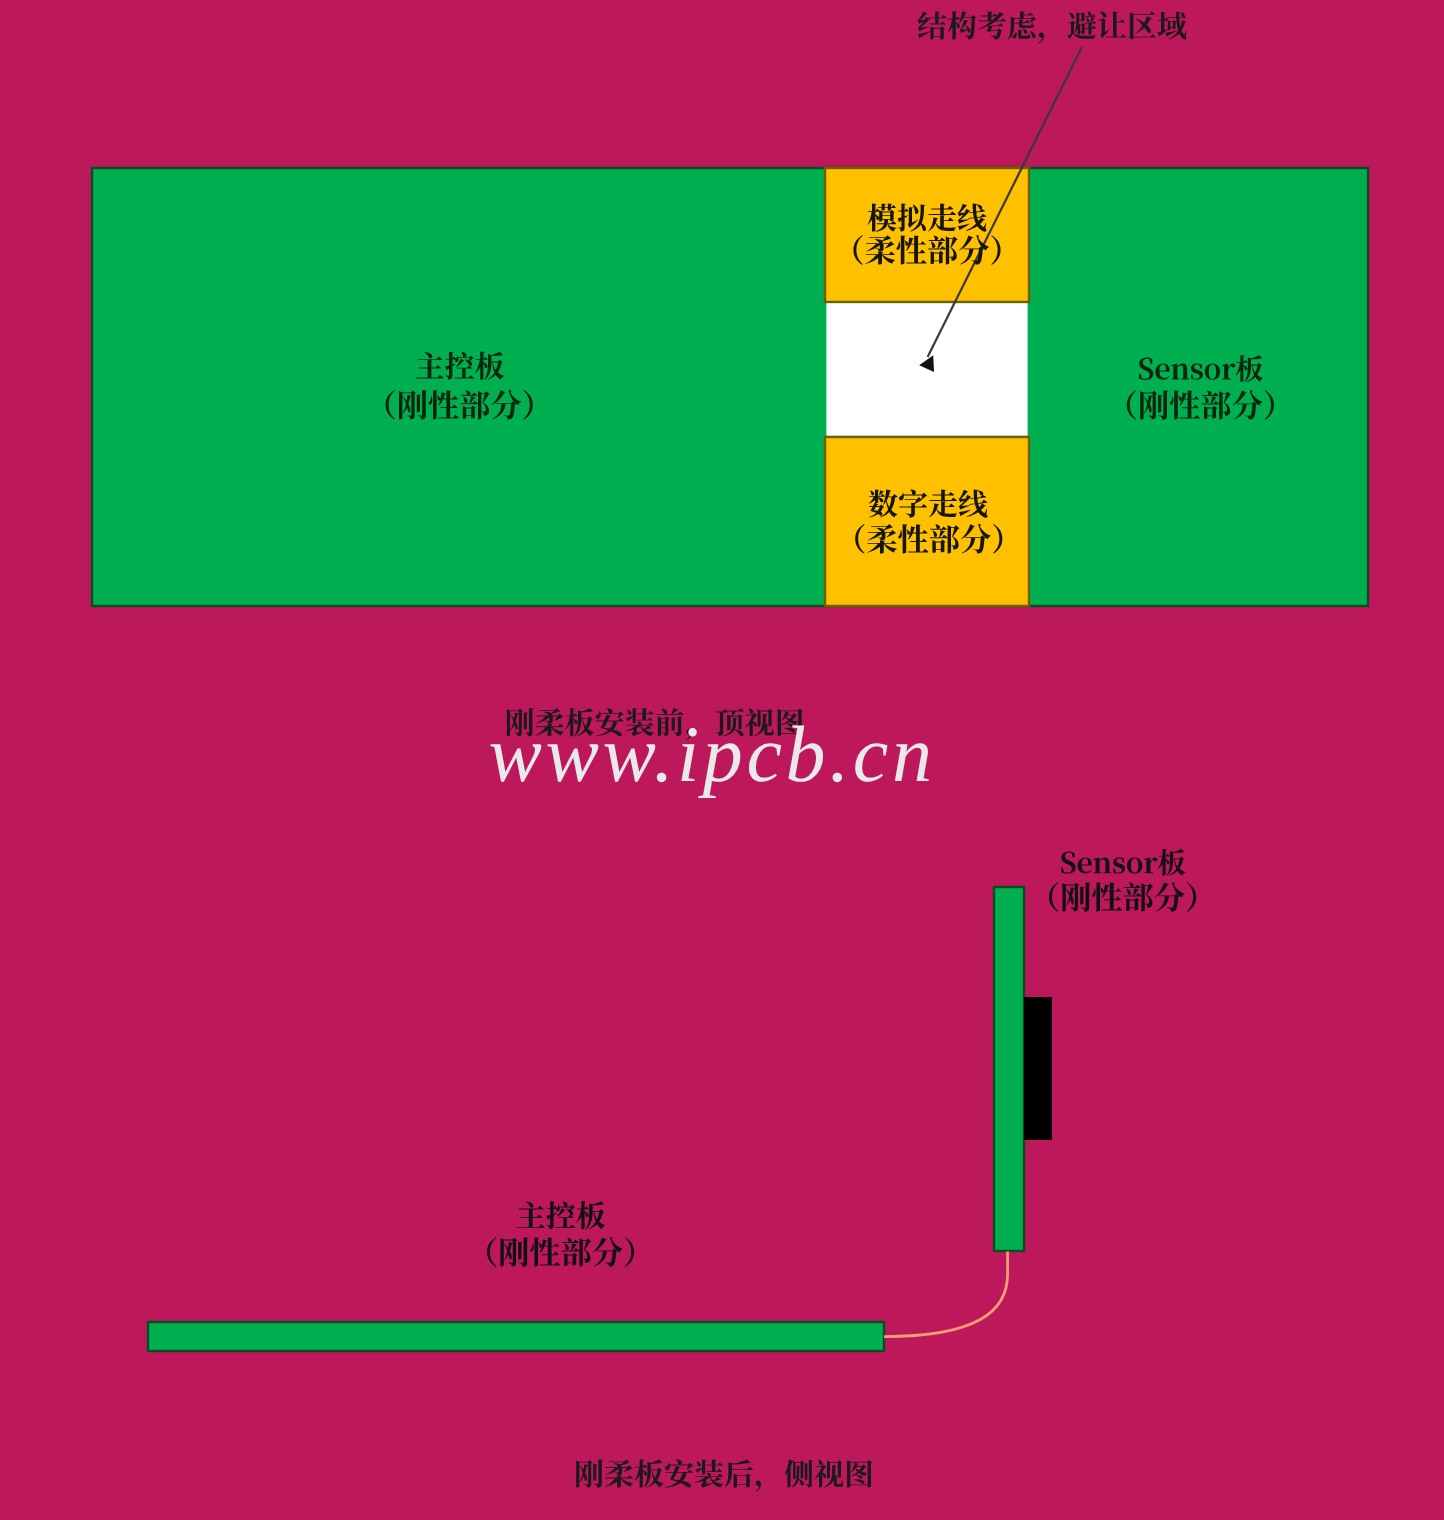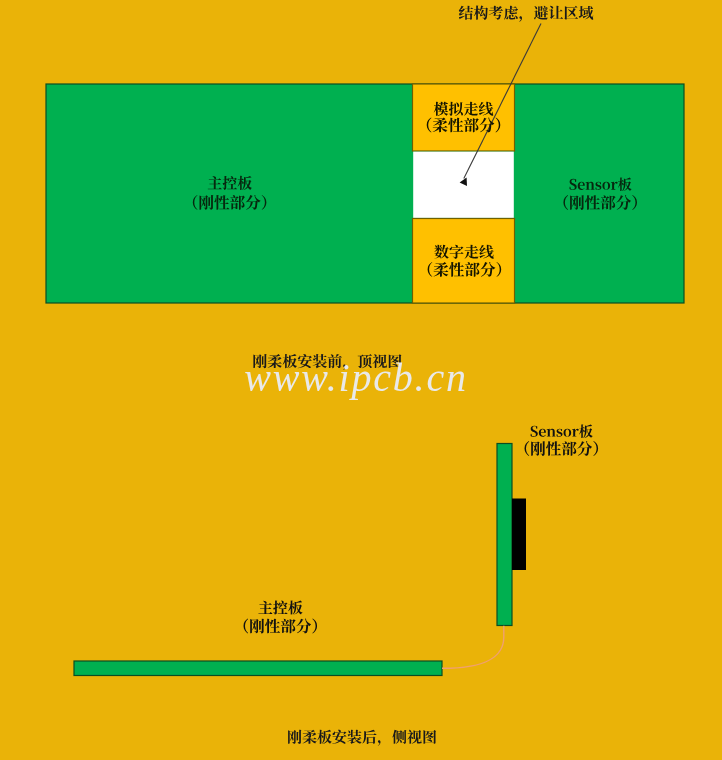--- a/index.html
+++ b/index.html
@@ -1,16 +1,16 @@
 <!DOCTYPE html>
 <html><head>
 <meta charset="utf-8">
 <style>
 html,body{margin:0;padding:0;background:#ffffff;}
-.page{position:relative;width:722px;height:760px;background:#eab308;overflow:hidden;
+.page{position:relative;width:722px;height:760px;background:#be185d;overflow:hidden;
 font-family:"Liberation Sans", sans-serif;}
 </style>
 </head>
 <body>
 <div class="page">
 <svg width="722" height="760" viewBox="0 0 722 760" xmlns="http://www.w3.org/2000/svg">
 
 <path d="M458.9 17.0 459.7 19.2C459.9 19.1 460.1 19.0 460.1 18.7C462.3 17.6 463.9 16.6 464.9 15.9L464.8 15.7C462.4 16.3 459.9 16.9 458.9 17.0ZM463.8 6.7 461.5 5.8C461.2 6.9 460.1 9.1 459.3 9.8C459.2 9.9 458.8 10.0 458.8 10.0L459.6 11.9C459.7 11.9 459.8 11.8 459.9 11.7C460.5 11.4 461.1 11.2 461.7 10.9C460.9 12.0 460.1 13.0 459.4 13.5C459.2 13.6 458.9 13.7 458.9 13.7L459.7 15.7C459.8 15.6 459.9 15.5 460.0 15.4C461.9 14.6 463.6 13.8 464.4 13.4L464.4 13.2C462.9 13.4 461.4 13.6 460.3 13.7C461.8 12.6 463.6 11.0 464.5 9.8C464.8 9.8 465.0 9.7 465.1 9.6L463.0 8.5C462.9 8.9 462.6 9.4 462.3 9.9L460.1 10.0C461.2 9.2 462.5 7.9 463.2 6.9C463.5 6.9 463.7 6.8 463.8 6.7ZM466.8 18.1V14.4H470.2V18.1ZM465.2 13.2V19.8H465.5C466.3 19.8 466.8 19.5 466.8 19.4V18.5H470.2V19.7H470.5C471.3 19.7 471.9 19.3 471.9 19.3V14.5C472.2 14.4 472.4 14.3 472.5 14.2L470.9 13.0L470.1 13.9H467.0ZM471.6 7.5 470.7 8.7H469.3V6.3C469.7 6.2 469.9 6.1 469.9 5.9L467.6 5.7V8.7H464.3L464.4 9.1H467.6V11.8H464.9L465.0 12.2H472.4C472.6 12.2 472.8 12.1 472.8 12.0C472.2 11.4 471.2 10.7 471.2 10.7L470.4 11.8H469.3V9.1H472.8C473.0 9.1 473.2 9.0 473.2 8.8C472.6 8.3 471.6 7.5 471.6 7.5Z M483.1 12.6 482.9 12.6C483.2 13.2 483.4 13.9 483.6 14.6C482.6 14.7 481.6 14.8 480.8 14.8C481.8 13.8 482.9 12.1 483.6 10.9C483.8 10.9 484.0 10.8 484.1 10.6L482.0 9.7C481.8 11.1 480.9 13.7 480.2 14.6C480.1 14.7 479.8 14.8 479.8 14.8L480.6 16.6C480.8 16.5 480.9 16.4 481.0 16.2C482.0 15.8 483.0 15.4 483.7 15.0C483.8 15.4 483.9 15.8 483.9 16.1C485.1 17.3 486.4 14.6 483.1 12.6ZM478.8 8.2 478.0 9.3H477.9V6.3C478.3 6.2 478.4 6.1 478.4 5.8L476.2 5.6V9.3H473.9L474.1 9.7H476.0C475.6 12.0 474.9 14.4 473.8 16.1L474.0 16.3C474.9 15.5 475.6 14.6 476.2 13.6V19.8H476.5C477.1 19.8 477.9 19.4 477.9 19.2V11.5C478.2 12.1 478.5 12.9 478.5 13.7C479.8 14.8 481.3 12.3 477.9 11.1V9.7H479.8C480.0 9.7 480.2 9.7 480.2 9.5C480.0 10.3 479.7 11.0 479.4 11.6L479.6 11.7C480.4 11.0 481.2 10.0 481.8 8.9H485.8C485.7 14.1 485.5 17.1 484.9 17.6C484.8 17.8 484.6 17.8 484.4 17.8C484.0 17.8 483.0 17.8 482.3 17.7L482.3 17.9C483.0 18.1 483.6 18.3 483.8 18.5C484.0 18.8 484.1 19.2 484.1 19.7C485.0 19.7 485.7 19.5 486.2 18.9C487.1 18.0 487.3 15.3 487.4 9.2C487.8 9.1 488.0 9.0 488.1 8.9L486.6 7.5L485.7 8.5H482.0C482.3 7.9 482.6 7.3 482.8 6.6C483.2 6.6 483.4 6.5 483.4 6.3L481.1 5.6C480.9 7.0 480.6 8.3 480.2 9.5C479.7 9.0 478.8 8.2 478.8 8.2Z M501.4 9.1 500.5 10.3H498.3C499.5 9.3 500.6 8.3 501.4 7.4C501.8 7.5 501.9 7.4 502.0 7.3L500.0 6.0C499.6 6.6 499.1 7.2 498.5 7.8C498.0 7.3 497.2 6.7 497.2 6.7L496.4 7.8H495.7V6.3C496.1 6.2 496.1 6.1 496.2 5.9L493.9 5.7V7.8H490.3L490.4 8.2H493.9V10.3H489.1L489.2 10.7H495.4C493.4 12.2 491.2 13.7 488.8 14.7L488.9 14.9C490.5 14.4 492.0 13.8 493.5 13.1H494.3C494.2 13.6 494.0 14.3 493.8 14.8C493.6 14.9 493.3 15.0 493.2 15.2L494.8 16.1L495.5 15.4H498.9C498.7 16.7 498.4 17.6 498.0 17.9C497.9 18.0 497.8 18.0 497.5 18.0C497.2 18.0 496.0 17.9 495.2 17.8V18.0C495.9 18.2 496.5 18.4 496.8 18.6C497.1 18.9 497.2 19.3 497.2 19.7C498.0 19.7 498.6 19.6 499.1 19.3C499.9 18.8 500.3 17.5 500.6 15.7C500.9 15.6 501.1 15.5 501.2 15.4L499.6 14.2L498.7 15.0H495.5L496.1 13.1H501.3C501.5 13.1 501.6 13.1 501.7 12.9C501.1 12.3 500.1 11.5 500.1 11.5L499.2 12.7H494.4C495.6 12.1 496.7 11.4 497.7 10.7H502.6C502.8 10.7 502.9 10.6 503.0 10.4C502.4 9.9 501.4 9.1 501.4 9.1ZM498.1 8.2C497.5 8.9 496.7 9.6 495.9 10.3H495.7V8.2Z M508.1 15.7H507.9C507.9 16.5 507.3 17.2 506.9 17.5C506.4 17.8 506.1 18.2 506.3 18.7C506.5 19.3 507.3 19.3 507.7 19.0C508.3 18.5 508.6 17.4 508.1 15.7ZM515.1 15.6 514.9 15.7C515.5 16.5 516.2 17.7 516.3 18.7C517.8 20.0 519.2 16.8 515.1 15.6ZM511.5 14.3 511.3 14.3C511.7 14.9 512.0 15.8 512.1 16.5C513.4 17.7 515.0 15.1 511.5 14.3ZM511.2 15.1 509.1 14.9V18.1C509.1 19.1 509.4 19.4 510.8 19.4H512.3C514.6 19.4 515.3 19.1 515.3 18.5C515.3 18.2 515.2 18.0 514.7 17.8L514.7 16.6H514.5C514.3 17.2 514.1 17.6 514.0 17.8C513.9 17.9 513.8 17.9 513.6 17.9C513.4 17.9 513.0 17.9 512.5 17.9H511.2C510.8 17.9 510.7 17.9 510.7 17.7V15.5C511.0 15.4 511.1 15.3 511.2 15.1ZM511.7 9.8 509.6 9.7V11.3L507.3 11.5L507.4 11.9L509.6 11.7V12.7C509.6 13.7 509.9 14.0 511.6 14.0H513.4C516.3 14.0 517.0 13.8 517.0 13.1C517.0 12.9 516.9 12.7 516.3 12.5L516.3 11.4H516.1C515.9 11.9 515.7 12.4 515.5 12.5C515.4 12.6 515.3 12.7 515.1 12.7C514.8 12.7 514.2 12.7 513.6 12.7H511.9C511.3 12.7 511.2 12.6 511.2 12.4V11.6L514.7 11.2C514.9 11.2 515.0 11.1 515.0 11.0C514.5 10.5 513.5 9.9 513.5 9.9L512.8 11.0L511.2 11.1V10.2C511.5 10.2 511.7 10.0 511.7 9.8ZM512.3 5.9 510.0 5.7V9.1H507.4L505.4 8.4V12.5C505.4 14.9 505.3 17.5 503.9 19.6L504.1 19.7C506.9 17.8 507.1 14.8 507.1 12.5V9.5H515.7C515.5 10.1 515.3 10.8 515.1 11.2L515.2 11.3C516.0 11.0 516.9 10.3 517.5 9.9C517.8 9.9 517.9 9.8 518.1 9.7L516.5 8.2L515.6 9.1H511.8V7.8H516.4C516.6 7.8 516.7 7.8 516.8 7.6C516.1 7.0 515.0 6.2 515.0 6.2L514.1 7.4H511.8V6.3C512.2 6.2 512.3 6.1 512.3 5.9Z M521.0 19.1C520.4 18.8 519.4 18.5 519.4 17.5C519.4 16.8 519.9 16.2 520.6 16.2C521.4 16.2 522.0 16.8 522.0 17.9C522.0 19.2 521.4 20.9 519.5 21.7L519.3 21.3C520.5 20.6 520.9 19.8 521.0 19.1Z M543.9 5.8 543.7 5.9C544.0 6.3 544.3 7.0 544.3 7.7C545.5 8.7 547.0 6.5 543.9 5.8ZM543.3 8.6 543.1 8.6C543.3 9.2 543.5 10.2 543.5 10.9C544.4 11.9 545.9 10.1 543.3 8.6ZM546.6 7.0 545.9 8.0H542.5L542.6 8.4H547.5C547.7 8.4 547.8 8.3 547.8 8.2C547.4 7.7 546.6 7.0 546.6 7.0ZM534.6 6.1 534.5 6.2C535.0 7.0 535.6 8.1 535.8 9.1C537.2 10.2 538.6 7.3 534.6 6.1ZM546.7 12.9 546.0 13.9H545.8V11.8H547.7C547.9 11.8 548.0 11.7 548.1 11.6C547.6 11.1 546.8 10.4 546.8 10.4L546.0 11.4H545.5C546.0 10.7 546.6 9.9 546.9 9.3C547.2 9.3 547.4 9.2 547.5 9.0L545.6 8.5C545.5 9.3 545.3 10.5 545.1 11.4H542.2L542.3 11.8H544.2V13.9H542.6L542.7 14.4H544.2V17.3H544.5C545.3 17.3 545.8 17.0 545.8 16.9V14.4H547.6C547.8 14.4 548.0 14.3 548.0 14.1C547.5 13.6 546.7 12.9 546.7 12.9ZM539.6 9.8 539.6 8.7V7.2H540.8V9.8ZM540.1 17.0V16.2H540.9V17.1H541.2C541.6 17.1 542.3 16.8 542.3 16.7V12.8C542.6 12.7 542.8 12.6 542.8 12.5L541.5 11.5L540.8 12.2H540.2L539.4 11.9C539.5 11.3 539.5 10.8 539.6 10.2H540.8V10.7H541.0C541.5 10.7 542.2 10.4 542.2 10.4V7.4C542.5 7.4 542.7 7.3 542.8 7.1L541.3 6.1L540.6 6.8H539.8L538.2 6.2V8.7C538.2 11.0 538.1 13.9 537.3 16.3L537.5 16.4C538.1 15.8 538.5 15.0 538.8 14.2V17.4H539.0C539.5 17.4 540.1 17.2 540.1 17.0ZM540.9 15.8H540.1V12.6H540.9ZM535.5 16.9C535.0 17.2 534.3 17.7 533.8 18.0L534.9 19.6C535.0 19.5 535.1 19.4 535.1 19.3C535.4 18.5 536.0 17.6 536.3 17.1C536.4 16.9 536.6 16.9 536.8 17.1C538.1 18.7 539.5 19.4 542.5 19.4C544.0 19.4 545.7 19.4 546.9 19.4C546.9 18.7 547.3 18.2 547.9 18.0V17.8C546.2 17.9 544.8 17.9 543.1 17.9C540.0 17.9 538.2 17.7 537.0 16.6V11.8C537.4 11.8 537.7 11.7 537.8 11.5L536.1 10.2L535.3 11.2H533.9L534.0 11.6H535.5Z M550.0 5.8 549.9 5.9C550.6 6.6 551.4 7.7 551.8 8.6C553.5 9.5 554.6 6.2 550.0 5.8ZM550.8 9.8 550.8 9.8H549.1L549.2 10.2H550.8V16.4C550.8 16.7 550.7 16.9 550.1 17.2L551.3 19.1C551.5 19.0 551.7 18.7 551.8 18.3C553.1 16.9 554.1 15.6 554.6 14.9L554.5 14.8L552.5 16.0V10.5C552.8 10.4 553.0 10.3 553.1 10.2L551.6 9.0ZM560.9 9.6 560.0 10.9H558.3V6.4C558.7 6.4 558.8 6.2 558.8 6.0L556.5 5.8V18.4H553.0L553.1 18.8H562.7C562.9 18.8 563.0 18.8 563.1 18.6C562.5 18.0 561.4 17.1 561.4 17.1L560.4 18.4H558.3V11.3H562.1C562.3 11.3 562.5 11.2 562.5 11.1C561.9 10.5 560.9 9.6 560.9 9.6Z M575.8 5.8 574.9 7.0H566.9L564.9 6.2V18.2C564.7 18.4 564.5 18.5 564.4 18.7L566.2 19.7L566.8 18.8H577.6C577.9 18.8 578.0 18.8 578.0 18.6C577.4 18.0 576.2 17.0 576.2 17.0L575.2 18.4H566.7V7.4H577.0C577.2 7.4 577.4 7.3 577.4 7.2C576.8 6.6 575.8 5.8 575.8 5.8ZM575.9 9.2 573.6 8.1C573.2 9.2 572.7 10.3 572.1 11.3C571.1 10.6 569.8 9.9 568.1 9.2L567.9 9.4C569.0 10.3 570.2 11.5 571.3 12.7C570.1 14.4 568.7 15.8 567.4 16.9L567.5 17.0C569.3 16.2 570.8 15.2 572.2 13.8C572.9 14.7 573.5 15.5 574.0 16.3C575.6 17.3 576.5 15.1 573.4 12.4C574.1 11.5 574.7 10.5 575.2 9.4C575.6 9.5 575.8 9.4 575.9 9.2Z M582.6 16.5 583.5 18.2C583.7 18.2 583.8 18.1 583.9 17.9C586.0 16.8 587.6 15.9 588.6 15.3L588.5 15.1C586.1 15.8 583.6 16.3 582.6 16.5ZM588.1 5.9C588.1 6.8 588.1 7.7 588.1 8.5H583.5L583.7 8.9H588.1C588.2 11.3 588.5 13.5 589.1 15.4C588.0 17.2 586.5 18.4 584.5 19.4L584.6 19.6C586.7 18.9 588.3 18.0 589.6 16.7C589.9 17.5 590.4 18.2 590.9 18.8C591.5 19.5 592.4 20.0 593.1 19.5C593.3 19.3 593.2 18.6 592.9 18.0L593.2 15.2L593.0 15.2C592.9 15.8 592.5 16.6 592.3 17.0C592.1 17.3 592.0 17.3 591.9 17.1C591.4 16.6 591.0 16.0 590.7 15.3C591.5 14.1 592.1 12.7 592.6 11.0C593.0 11.0 593.1 10.9 593.2 10.7L591.2 10.1C590.9 11.4 590.5 12.5 590.1 13.5C589.8 12.1 589.7 10.5 589.7 8.9H592.7C592.9 8.9 593.1 8.9 593.1 8.7L592.1 7.8C592.6 7.3 592.3 6.3 590.3 6.2L590.2 6.3C590.6 6.7 590.9 7.3 590.9 7.9C591.0 8.0 591.2 8.0 591.3 8.1L590.9 8.5H589.6C589.6 7.9 589.6 7.2 589.7 6.5C590.0 6.5 590.2 6.3 590.2 6.1ZM585.2 11.0H586.5V13.4H585.2ZM578.7 16.3 579.8 18.2C579.9 18.1 580.1 18.0 580.1 17.8C581.9 16.5 583.1 15.5 583.9 14.8V15.1H584.1C584.8 15.1 585.2 14.8 585.2 14.7V13.9H586.5V14.6H586.7C587.1 14.6 587.8 14.4 587.8 14.3V11.1C588.0 11.1 588.1 11.0 588.2 10.9L587.0 10.0L586.4 10.6H585.3L584.3 10.2C583.8 9.6 583.0 8.8 583.0 8.8L582.2 10.0V6.6C582.6 6.5 582.7 6.4 582.8 6.2L580.5 6.0V10.0H578.9L579.1 10.4H580.5V15.7C579.8 16.0 579.1 16.1 578.7 16.3ZM583.9 10.6V14.6L582.2 15.1V10.4H583.9H583.9Z" fill="#1a1a1a"></path>
 
 <rect x="46" y="84" width="638" height="219" fill="#00b050" stroke="#0b4d22" stroke-width="1.2"></rect>

